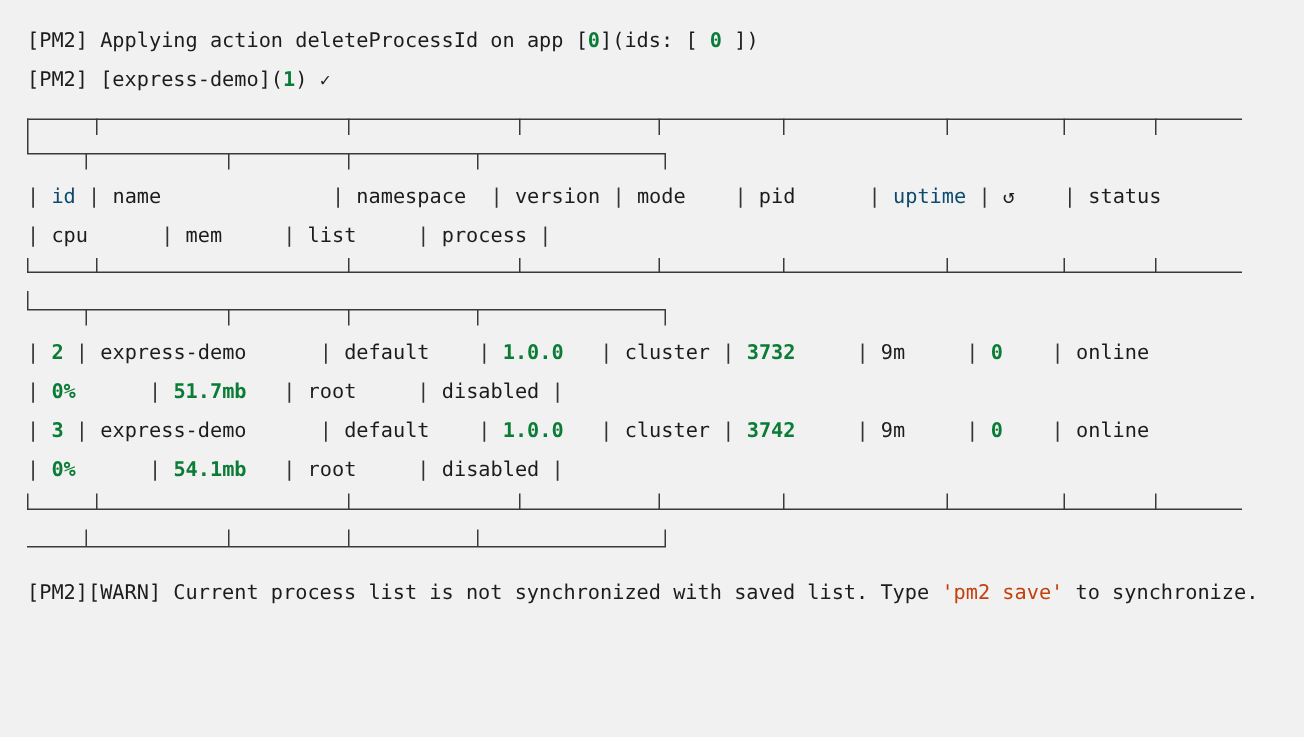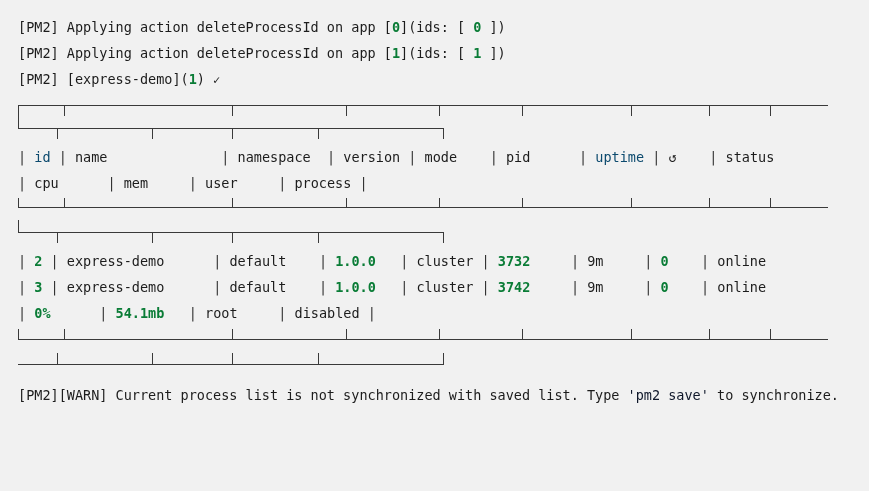--- a/index.html
+++ b/index.html
@@ -26,21 +26,21 @@
     height: 410px;
   }
 
   .line {
     white-space: pre;
     height: 26px;
   }
 
   
   .g   { color: #0a7c36; font-weight: bold; }
-  .gn  { color: #0f172a; }
+  .gn  { color: #c2410c; }
   .r   { color: #0c4a6e; }
   .d   { color: #1c1c1c; }
   .dim { color: #333333; }
   .chk { color: #1c1c1c; font-weight: bold; font-size: 12px; }
 
   
   .rule-wrap { position: relative; height: 26px; }
   .rule {
     position: absolute;
     height: 0;
@@ -57,21 +57,20 @@
   .warn-block { white-space: pre-wrap; }
 </style>
 </head>
 <body>
 
 <div class="term">
 
   <div class="line"><span class="d">[PM2] </span><span class="d">Applying action deleteProcessId on app [</span><span class="g">0</span><span class="d">](ids: [ </span><span class="g">0</span><span class="d"> ])</span></div>
 
 
-  <div class="line"><span class="d">[PM2] </span><span class="d">Applying action deleteProcessId on app [</span><span class="g">1</span><span class="d">](ids: [ </span><span class="g">1</span><span class="d"> ])</span></div>
 
   <div class="line"><span class="d">[PM2] </span><span class="d">[express-demo](</span><span class="g">1</span><span class="d">) </span><span class="chk">✓</span></div>
 
   <div class="rule-wrap">
     <div class="rule" style="left:0px; top:13px; width:810px;"></div>
     <div class="tick" style="left:0px;   top:13px; height:11px;"></div>
     <div class="tick" style="left:46px;  top:13px; height:11px;"></div>
     <div class="tick" style="left:214px; top:13px; height:11px;"></div>
     <div class="tick" style="left:328px; top:13px; height:11px;"></div>
     <div class="tick" style="left:421px; top:13px; height:11px;"></div>
@@ -86,21 +85,21 @@
     <div class="tick" style="left:0px;   top:-2px; height:12px;"></div>
     <div class="tick" style="left:39px;  top:10px; height:11px;"></div>
     <div class="tick" style="left:134px; top:10px; height:11px;"></div>
     <div class="tick" style="left:214px; top:10px; height:11px;"></div>
     <div class="tick" style="left:300px; top:10px; height:11px;"></div>
     <div class="tick" style="left:425px; top:10px; height:11px;"></div>
   </div>
 
   <div class="line tbl-text"><span class="dim">|</span><span class="r"> <span>id</span> </span><span class="dim">|</span><span class="d"> <span>name</span>              </span><span class="dim">|</span><span class="d"> <span>namespace</span>  </span><span class="dim">|</span><span class="d"> <span>version</span> </span><span class="dim">|</span><span class="d"> <span>mode</span>    </span><span class="dim">|</span><span class="d"> <span>pid</span>      </span><span class="dim">|</span><span class="r"> <span>uptime</span> </span><span class="dim">|</span><span class="d"> <span>↺</span>    </span><span class="dim">|</span><span class="d"> <span>status</span></span></div>
 
-  <div class="line tbl-text"><span class="dim">|</span><span class="d"> <span>cpu</span>      </span><span class="dim">|</span><span class="d"> <span>mem</span>     </span><span class="dim">|</span><span class="d"> <span>user</span>     </span><span class="dim">|</span><span class="d"> <span>process</span> </span><span class="dim">|</span></div>
+  <div class="line tbl-text"><span class="dim">|</span><span class="d"> <span>cpu</span>      </span><span class="dim">|</span><span class="d"> <span>mem</span>     </span><span class="dim">|</span><span class="d"> <span>list</span>     </span><span class="dim">|</span><span class="d"> <span>process</span> </span><span class="dim">|</span></div>
 
   <div class="rule-wrap">
     <div class="rule" style="left:0px; top:11px; width:810px;"></div>
     <div class="tick" style="left:0px;   top:2px;  height:10px;"></div>
     <div class="tick" style="left:46px;  top:2px;  height:10px;"></div>
     <div class="tick" style="left:214px; top:2px;  height:10px;"></div>
     <div class="tick" style="left:328px; top:2px;  height:10px;"></div>
     <div class="tick" style="left:421px; top:2px;  height:10px;"></div>
     <div class="tick" style="left:504px; top:2px;  height:10px;"></div>
     <div class="tick" style="left:613px; top:2px;  height:10px;"></div>
@@ -113,20 +112,21 @@
     <div class="tick" style="left:0px;   top:-2px; height:12px;"></div>
     <div class="tick" style="left:39px;  top:10px; height:11px;"></div>
     <div class="tick" style="left:134px; top:10px; height:11px;"></div>
     <div class="tick" style="left:214px; top:10px; height:11px;"></div>
     <div class="tick" style="left:300px; top:10px; height:11px;"></div>
     <div class="tick" style="left:425px; top:10px; height:11px;"></div>
   </div>
 
   <div class="line tbl-text"><span class="dim">|</span><span class="g"> <span>2</span> </span><span class="dim">|</span><span class="d"> <span>express-demo</span>      </span><span class="dim">|</span><span class="d"> <span>default</span>    </span><span class="dim">|</span><span class="g"> <span>1.0.0</span>   </span><span class="dim">|</span><span class="d"> <span>cluster</span> </span><span class="dim">|</span><span class="g"> <span>3732</span>     </span><span class="dim">|</span><span class="d"> <span>9m</span>     </span><span class="dim">|</span><span class="g"> <span>0</span>    </span><span class="dim">|</span><span class="d"> <span>online</span></span></div>
 
+  <div class="line tbl-text"><span class="dim">|</span><span class="g"> <span>0%</span>      </span><span class="dim">|</span><span class="g"> <span>51.7mb</span>   </span><span class="dim">|</span><span class="d"> <span>root</span>     </span><span class="dim">|</span><span class="d"> <span>disabled</span> </span><span class="dim">|</span></div>
 
   <div class="line tbl-text"><span class="dim">|</span><span class="g"> <span>3</span> </span><span class="dim">|</span><span class="d"> <span>express-demo</span>      </span><span class="dim">|</span><span class="d"> <span>default</span>    </span><span class="dim">|</span><span class="g"> <span>1.0.0</span>   </span><span class="dim">|</span><span class="d"> <span>cluster</span> </span><span class="dim">|</span><span class="g"> <span>3742</span>     </span><span class="dim">|</span><span class="d"> <span>9m</span>     </span><span class="dim">|</span><span class="g"> <span>0</span>    </span><span class="dim">|</span><span class="d"> <span>online</span></span></div>
 
   <div class="line tbl-text"><span class="dim">|</span><span class="g"> <span>0%</span>      </span><span class="dim">|</span><span class="g"> <span>54.1mb</span>   </span><span class="dim">|</span><span class="d"> <span>root</span>     </span><span class="dim">|</span><span class="d"> <span>disabled</span> </span><span class="dim">|</span></div>
 
   <div class="rule-wrap">
     <div class="rule" style="left:0px; top:13px; width:810px;"></div>
     <div class="tick" style="left:0px;   top:3px; height:11px;"></div>
     <div class="tick" style="left:46px;  top:3px; height:11px;"></div>
     <div class="tick" style="left:214px; top:3px; height:11px;"></div>

